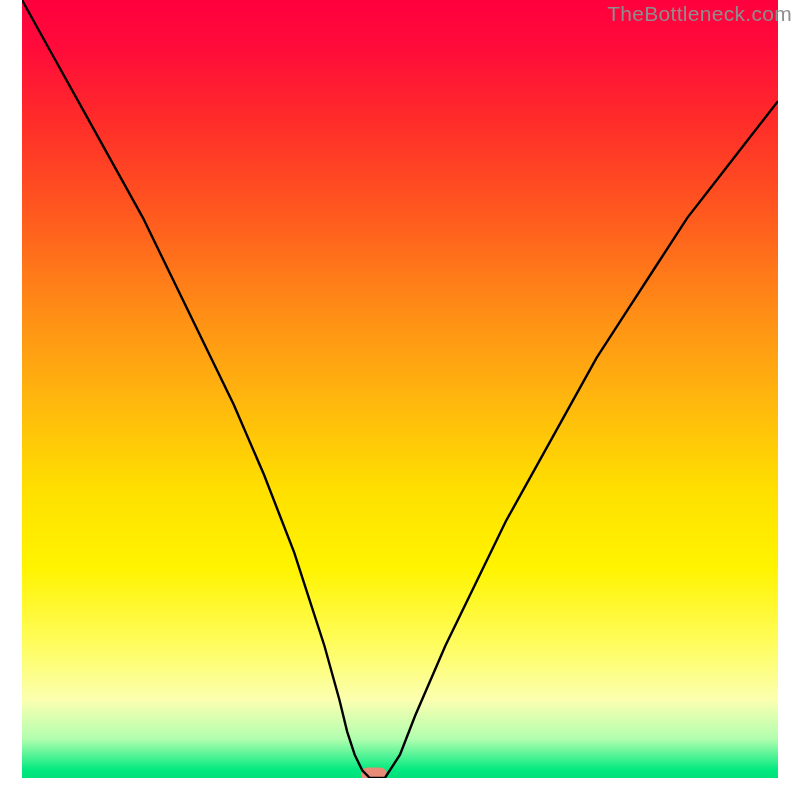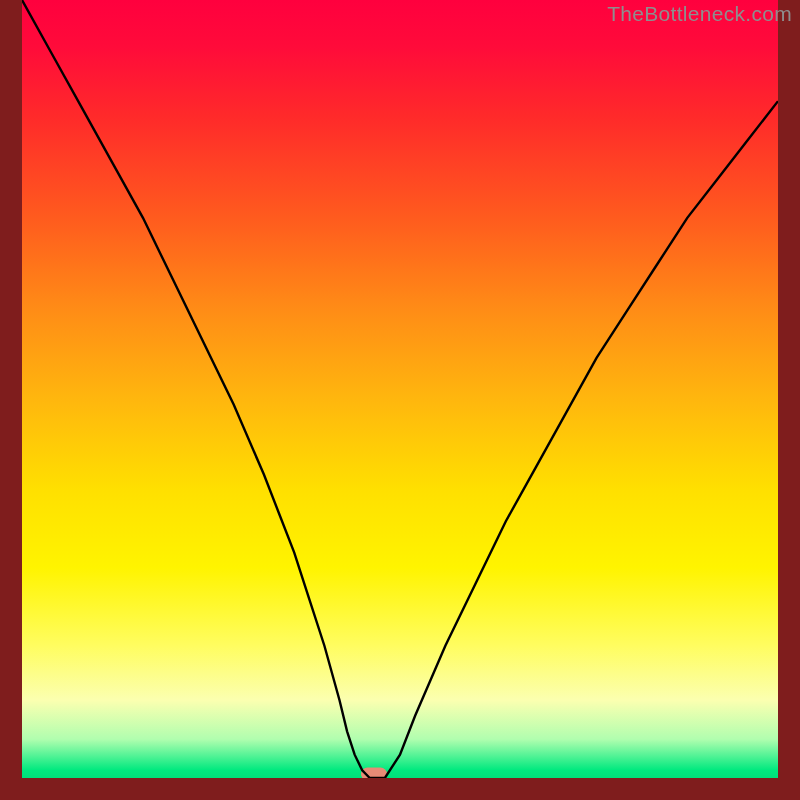--- a/index.html
+++ b/index.html
@@ -7,21 +7,21 @@
     padding: 0;
     width: 800px;
     height: 800px;
     background: #000;
     overflow: hidden;
   }
   .chart-container {
     position: relative;
     width: 800px;
     height: 800px;
-    background: #7f1d1d;
+    background: #ffffff;
   }
   .plot-area {
     position: absolute;
     left: 22px;
     top: 0;
     width: 756px;
     height: 778px;
     overflow: hidden;
   }
   .gradient-bg {

